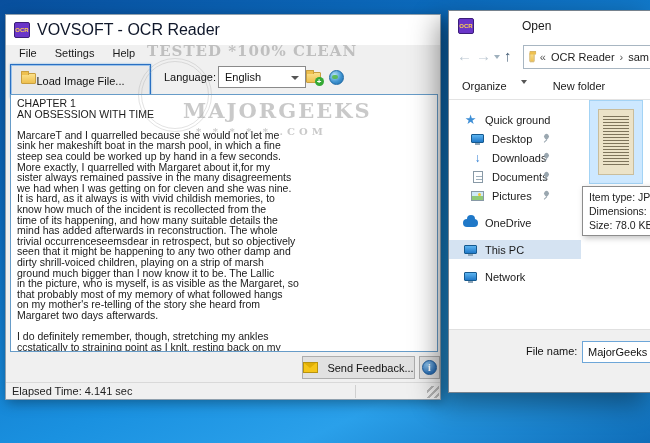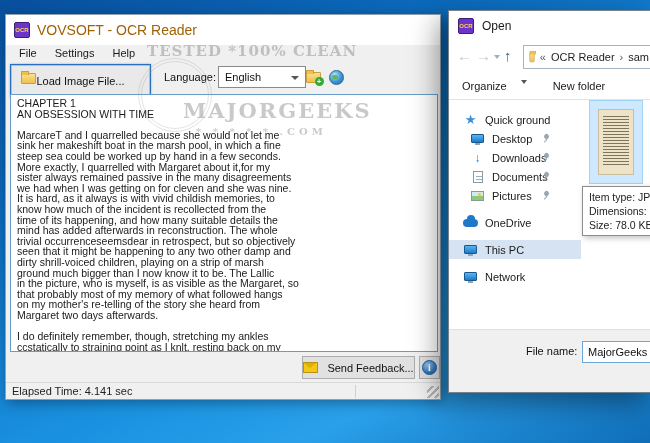--- a/index.html
+++ b/index.html
@@ -5,21 +5,21 @@
   * { margin:0; padding:0; box-sizing:border-box; }
   html,body { width:650px; height:443px; overflow:hidden; }
   body { font-family:"Liberation Sans", sans-serif; }
   #screen { position:relative; width:650px; height:443px; overflow:hidden;
     background: linear-gradient(155deg, #084f9d 0%, #0c6cbe 30%, #1a91e0 62%, #2aa0ea 78%, #0f6db8 100%); }
 
   
   #main-window { position:absolute; left:5px; top:14px; width:436px; height:386px;
     background:#f0f0f0; border:1px solid #8fa0ae; box-shadow:2px 3px 12px rgba(0,0,0,0.35); z-index:1; }
   .titlebar { height:30px; background:#ffffff; display:flex; align-items:center; padding-left:8px; gap:7px; }
-  .title-text { font-size:14px; color:#a16207; }
+  .title-text { font-size:16px; color:#0f172a; }
   .ocr-app-icon { width:16px; height:16px; background:#6a35c8; border:1px solid #3c1d7a; border-radius:2px;
     color:#ffd34d; font-size:6px; font-weight:bold; display:flex; align-items:center; justify-content:center; letter-spacing:0; }
   .menubar { height:17px; background:#f0f0f0; display:flex; font-size:11px; color:#1a1a1a; padding-left:4px; }
   .menu-item { padding:2px 9px; }
   .toolbar-row { position:relative; height:31px; background:#f0f0f0; }
   .load-btn { position:absolute; left:4px; top:2px; width:141px; height:34px; background:#e9e9e9;
     border:1px solid #2a70c2; box-shadow: inset 0 0 0 1px #9cc3ea, 0 0 2px #7ab0e0; display:flex; align-items:center;
     justify-content:center; font-size:11px; color:#111; }
   .load-btn .icon-folder { position:absolute; left:10px; top:8px; }
   .lang-label { position:absolute; left:158px; top:9px; font-size:11px; color:#111; }
@@ -71,21 +71,21 @@
     border:4px double rgba(150,150,150,0.28); }
   .wm2 { position:absolute; left:183px; top:98px; font-family:"DejaVu Serif", serif; font-weight:bold;
     font-size:21px; letter-spacing:2px; color:rgba(135,135,135,0.45); }
   .wm3 { position:absolute; left:196px; top:126px; font-family:"DejaVu Serif", serif; font-weight:bold;
     font-size:10px; letter-spacing:4px; color:rgba(135,135,135,0.45); }
 
   
   #open-dialog { position:absolute; left:448px; top:10px; width:208px; height:383px; background:#fff;
     border:1px solid #76828e; box-shadow:-10px 10px 26px rgba(0,0,0,0.42); z-index:3; }
   .dlg-titlebar { height:29px; background:#fff; display:flex; align-items:center; padding-left:9px; gap:8px; }
-  .dlg-title { font-size:12px; color:#1a1a1a; }
+  .dlg-title { font-size:12px; color:#1a1a1a;margin-left:40px; }
   .dlg-navbar { position:relative; height:33px; background:#fff; }
   .nav-arrow { position:absolute; font-size:15px; }
   .nav-back { left:8px; top:7px; color:#bcc8d2; }
   .nav-fwd { left:27px; top:7px; color:#bcc8d2; }
   .nav-chev { position:absolute; left:45px; top:15px; width:0; height:0;
     border-left:3.5px solid transparent; border-right:3.5px solid transparent; border-top:4px solid #9fb0bd; }
   .nav-up { left:55px; top:7px; color:#4a627a; }
   .address-bar { position:absolute; left:74px; top:5px; width:132px; height:24px; background:#fff;
     border:1px solid #a8b6c2; display:flex; align-items:center; gap:5px; padding:0 5px; font-size:11px; color:#222; white-space:nowrap; overflow:hidden; }
   .addr-folder { transform:scale(0.85); }

